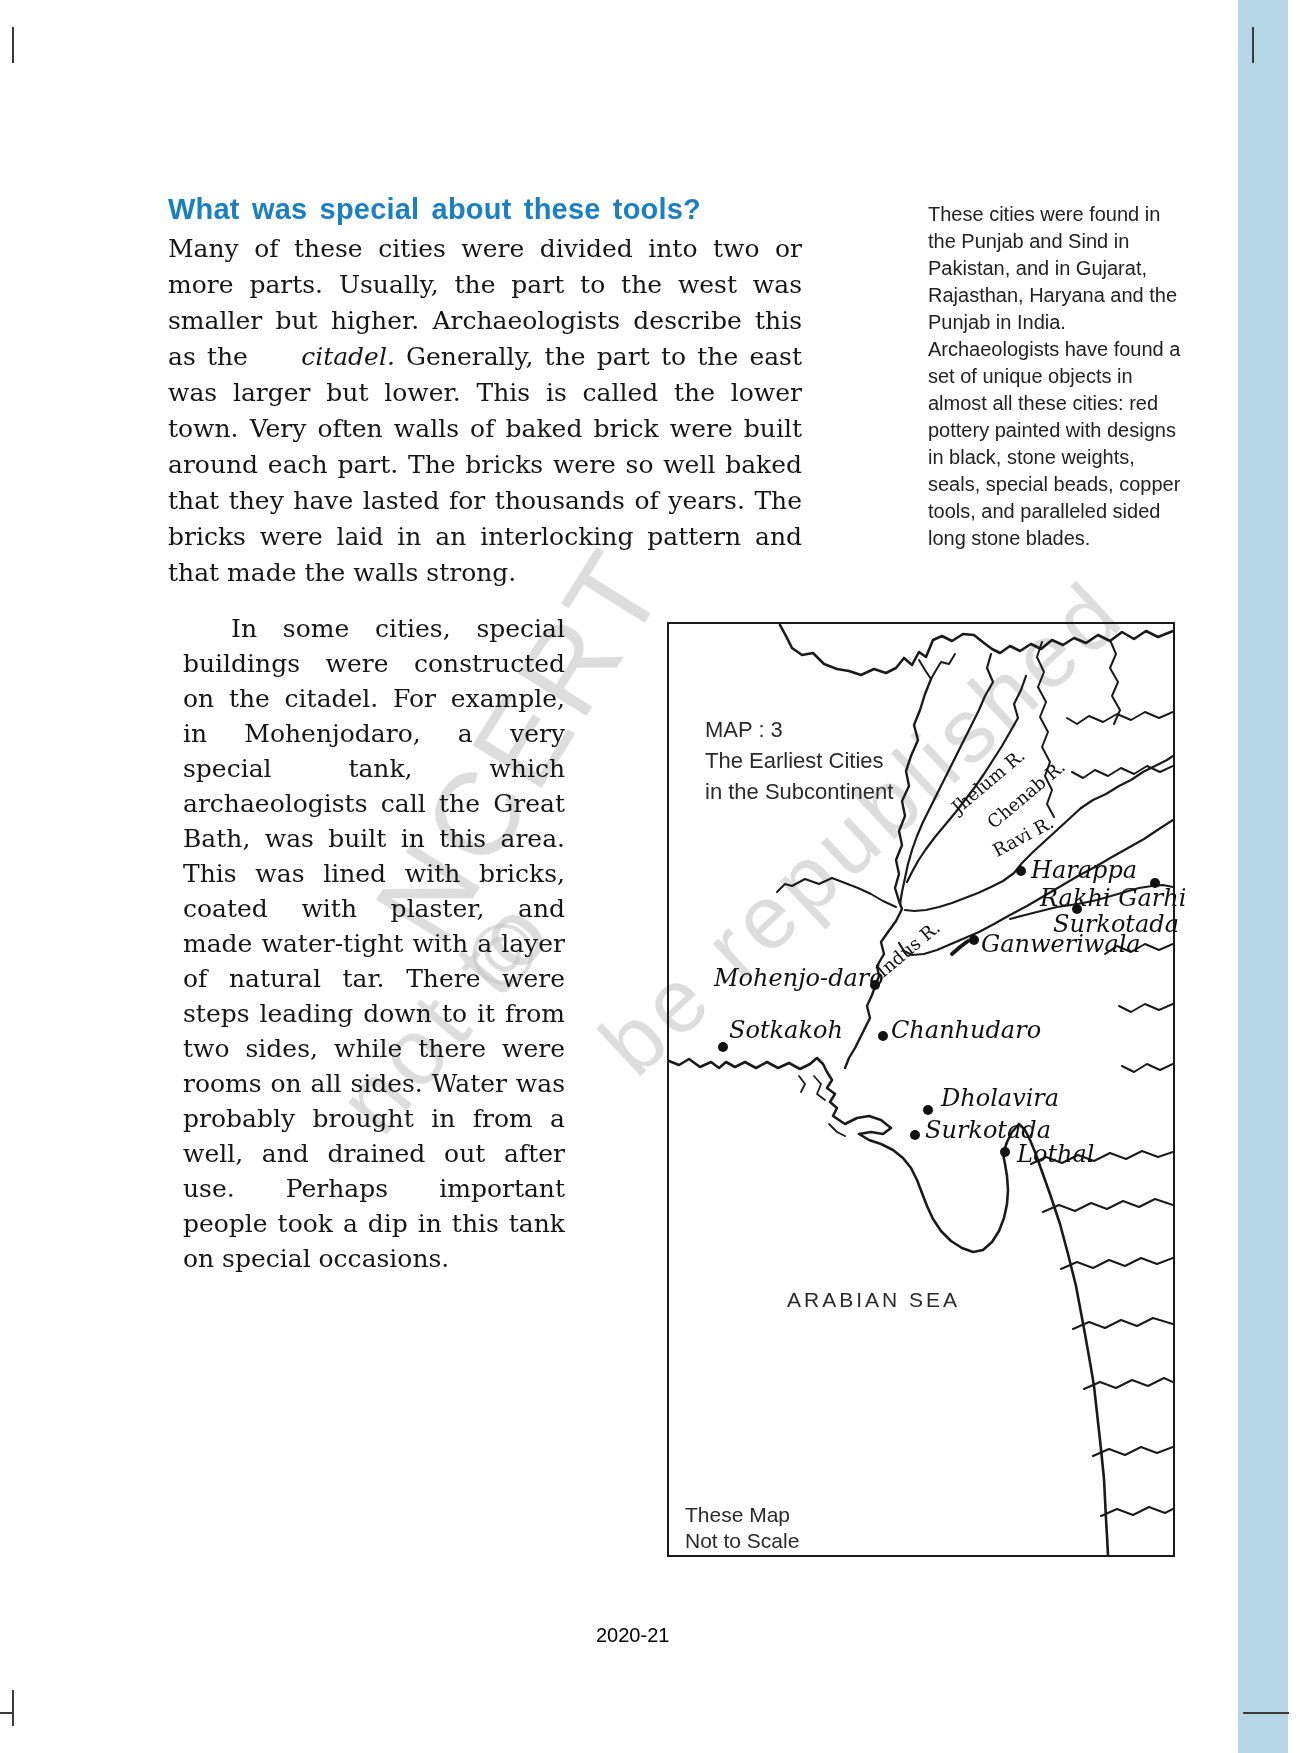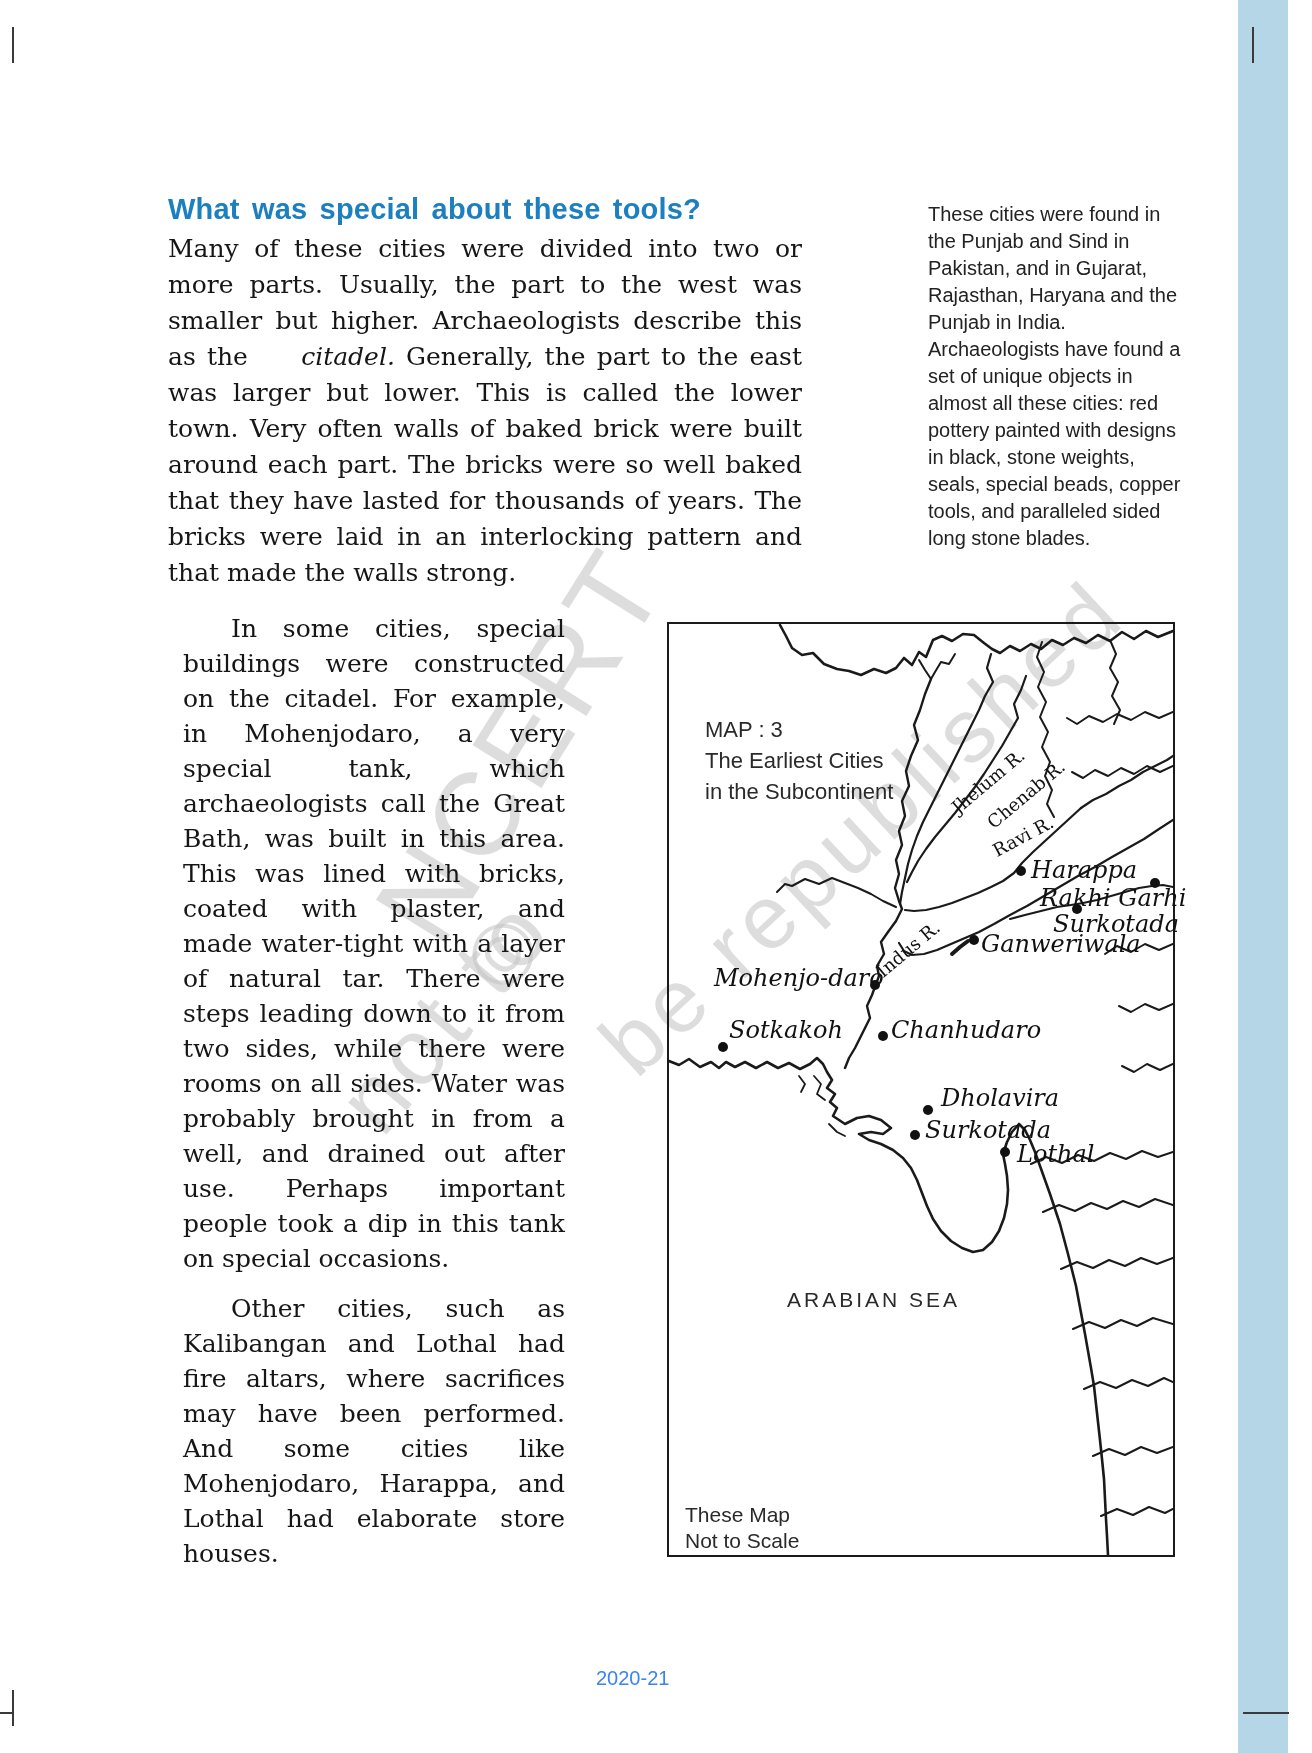--- a/index.html
+++ b/index.html
@@ -29,21 +29,21 @@
        background:transparent;}
   .map svg{position:absolute;left:0;top:0;}
   .map-label{position:absolute;white-space:nowrap;color:#111;}
   .map-title{font-size:22px;line-height:31px;color:#2a2a2a;}
   .city{font-family:"DejaVu Serif","Liberation Serif",serif;font-size:24px;font-style:italic;}
   .river{font-family:"DejaVu Serif","Liberation Serif",serif;font-size:18px;}
   .sea{font-size:21px;letter-spacing:3px;color:#2a2a2a;}
   .map-note{font-size:21px;line-height:26px;color:#2a2a2a;}
   .dot{position:absolute;width:10px;height:10px;border-radius:50%;background:#111;}
   
-  .footer{position:absolute;left:596px;top:1624px;width:120px;font-size:20px;color:#3b82f6;margin-top:43px;}
+  .footer{position:absolute;left:596px;top:1624px;width:120px;font-size:20px;color:#000000;}
 </style>
 </head>
 <body>
 
 <div class="page">
 
   <div class="wm" style="left:520px;top:745px;font-size:118px;transform:translate(-50%,-50%) rotate(-58deg);">NCERT</div>
   <div class="wm" style="left:505px;top:952px;font-size:86px;transform:translate(-50%,-50%) rotate(-50deg);">©</div>
   <div class="wm" style="left:445px;top:1015px;font-size:94px;transform:translate(-50%,-50%) rotate(-50deg);">not to</div>
   <div class="wm" style="left:862px;top:828px;font-size:90px;transform:translate(-50%,-50%) rotate(-43deg);">be republished</div>
@@ -56,21 +56,20 @@
     <div class="mark" style="left:12px;top:1690px;width:2px;height:36px;"></div>
     <div class="mark" style="left:0px;top:1712px;width:13px;height:2px;"></div>
     <div class="mark" style="left:1243px;top:1712px;width:46px;height:2px;"></div>
 
     <div class="heading">What was special about these tools?</div>
 
     <div class="para1 body-serif"><span>Many of these cities were divided into two or more parts. Usually, the part to the west was smaller but higher. Archaeologists describe this as the </span><span class="italic">citadel.</span><span> Generally, the part to the east was larger but lower. This is called the lower town. Very often walls of baked brick were built around each part. The bricks were so well baked that they have lasted for thousands of years. The bricks were laid in an interlocking pattern and that made the walls strong.</span></div>
 
     <div class="narrowcol body-serif">
       <p>In some cities, special buildings were constructed on the citadel. For example, in Mohenjodaro, a very special tank, which archaeologists call the Great Bath, was built in this area. This was lined with bricks, coated with plaster, and made water-tight with a layer of natural tar. There were steps leading down to it from two sides, while there were rooms on all sides. Water was probably brought in from a well, and drained out after use. Perhaps important people took a dip in this tank on special occasions.</p>
-      <p>Other cities, such as Kalibangan and Lothal had fire altars, where sacrifices may have been performed. And some cities like Mohenjodaro, Harappa, and Lothal had elaborate store houses.</p>
     </div>
 
     <div class="sidebar">These cities were found in the Punjab and Sind in Pakistan, and in Gujarat, Rajasthan, Haryana and the Punjab in India. Archaeologists have found a set of unique objects in almost all these cities: red pottery painted with designs in black, stone weights, seals, special beads, copper tools, and paralleled sided long stone blades.</div>
 
     <div class="map">
       <svg width="504" height="931" viewBox="0 0 504 931">
         <g fill="none" stroke="#1a1a1a" stroke-linecap="round" stroke-linejoin="round">
 
           <path stroke-width="2.6" d="M111 1 L117 12 L123 24 L133 31 L144 29 L155 40 L168 45 L180 47 L192 51 L205 45 L217 49 L227 44 L235 34 L243 41 L250 28 L257 33 L264 16 L273 12 L283 17 L294 10 L305 11 L315 19 L323 25 L331 29 L341 22 L351 27 L362 20 L372 25 L383 16 L394 21 L405 14 L417 19 L429 11 L441 17 L453 8 L465 15 L477 7 L489 13 L504 7"></path>
 

